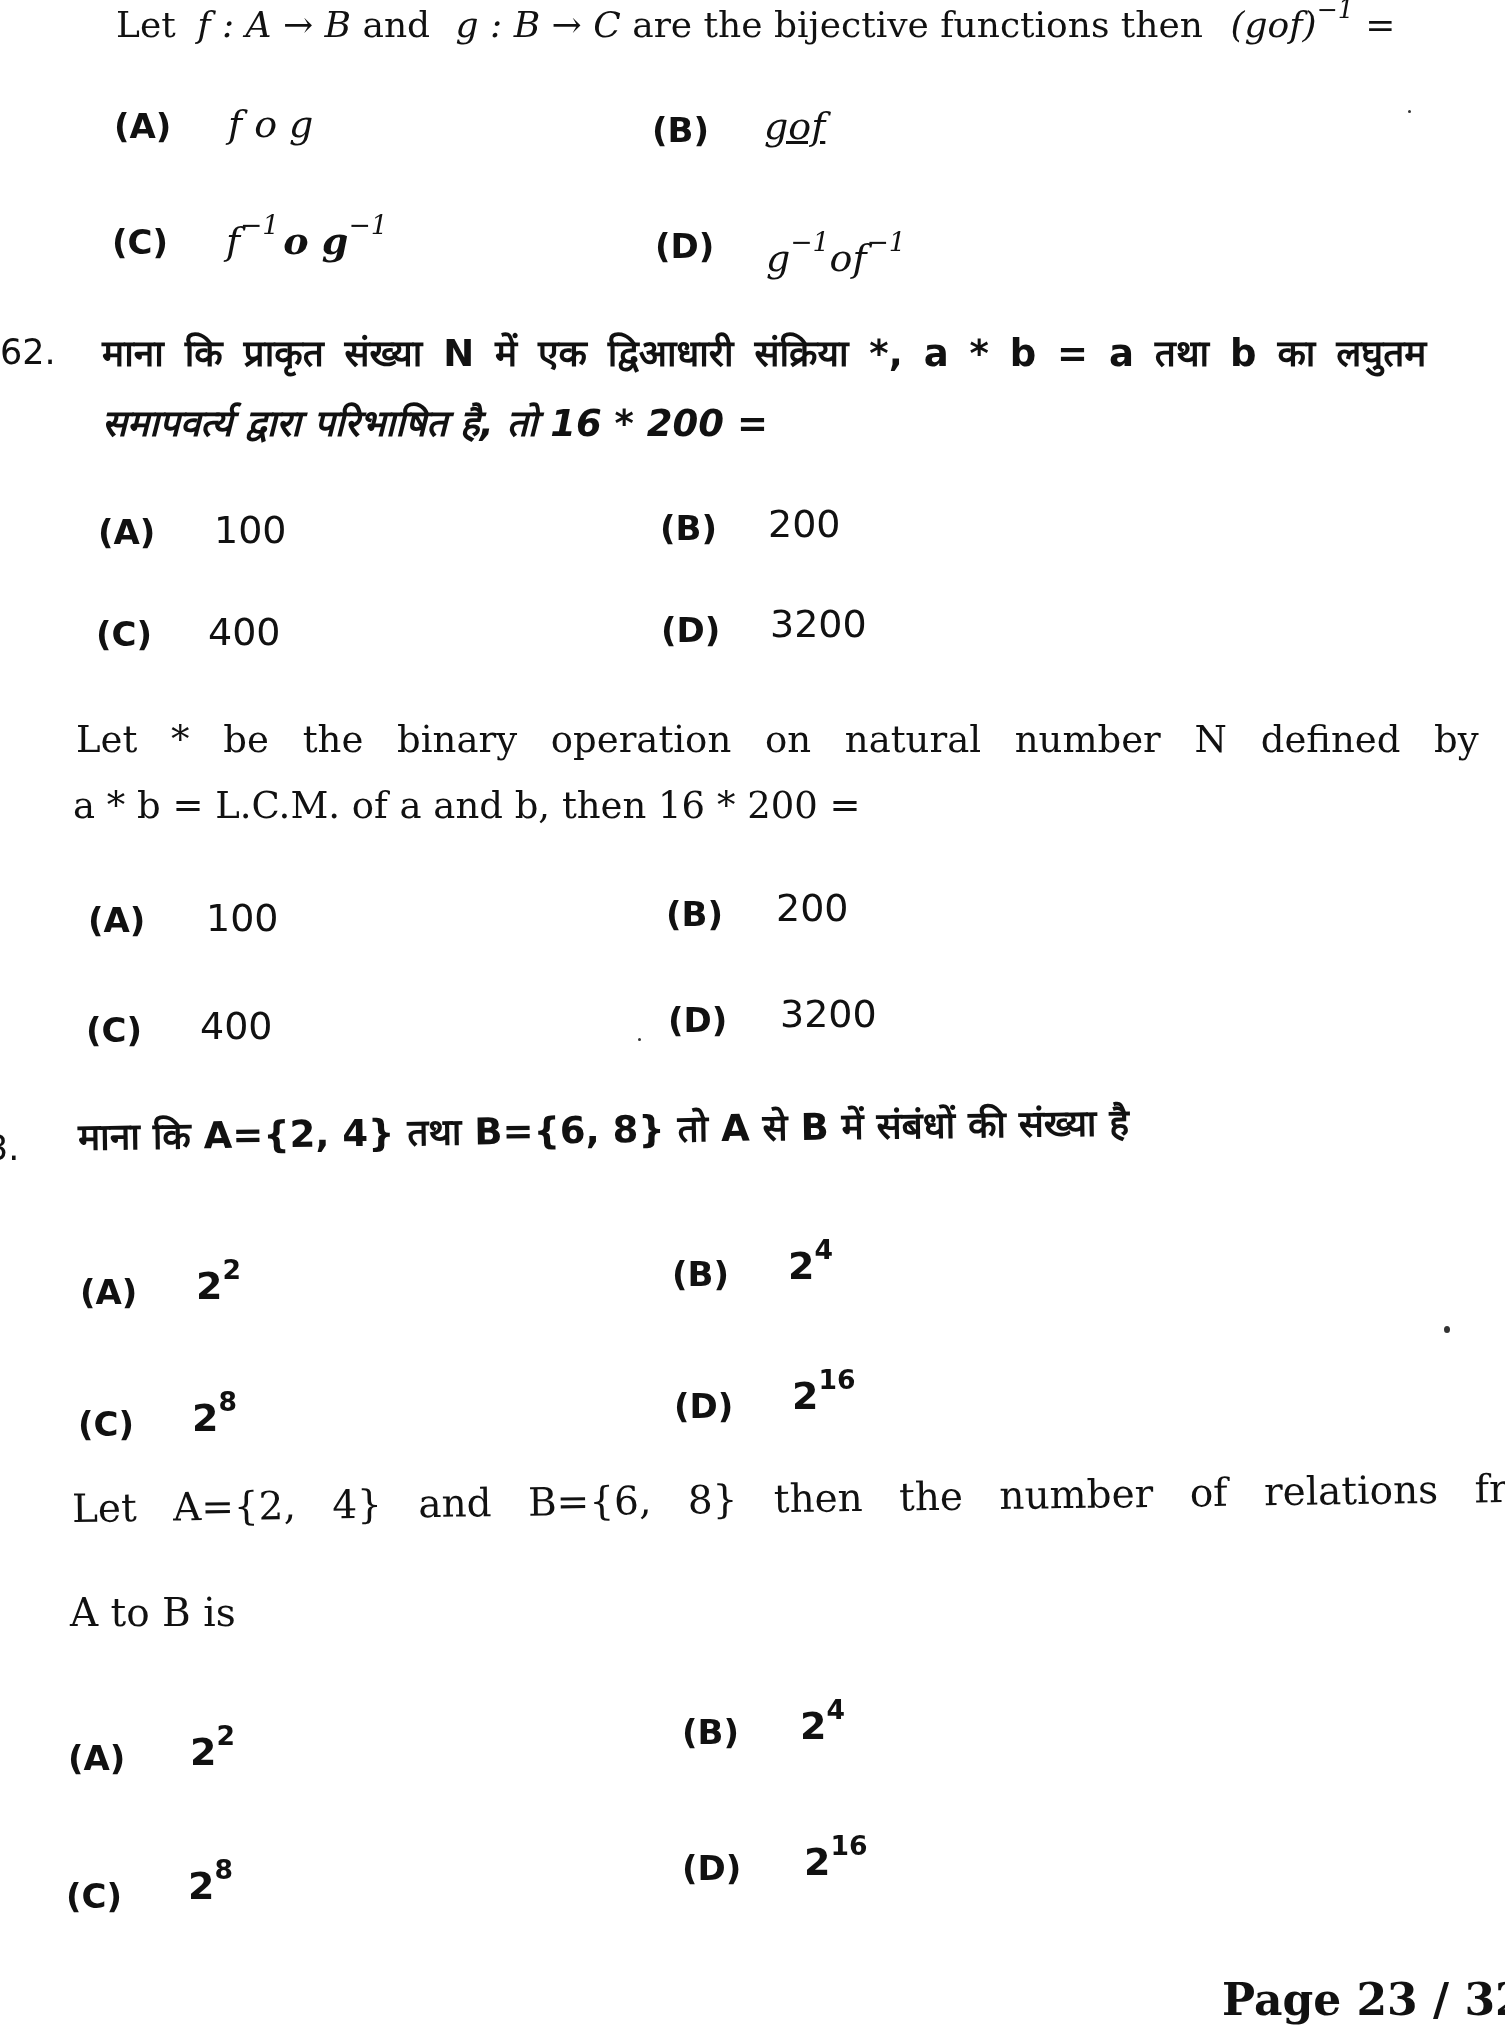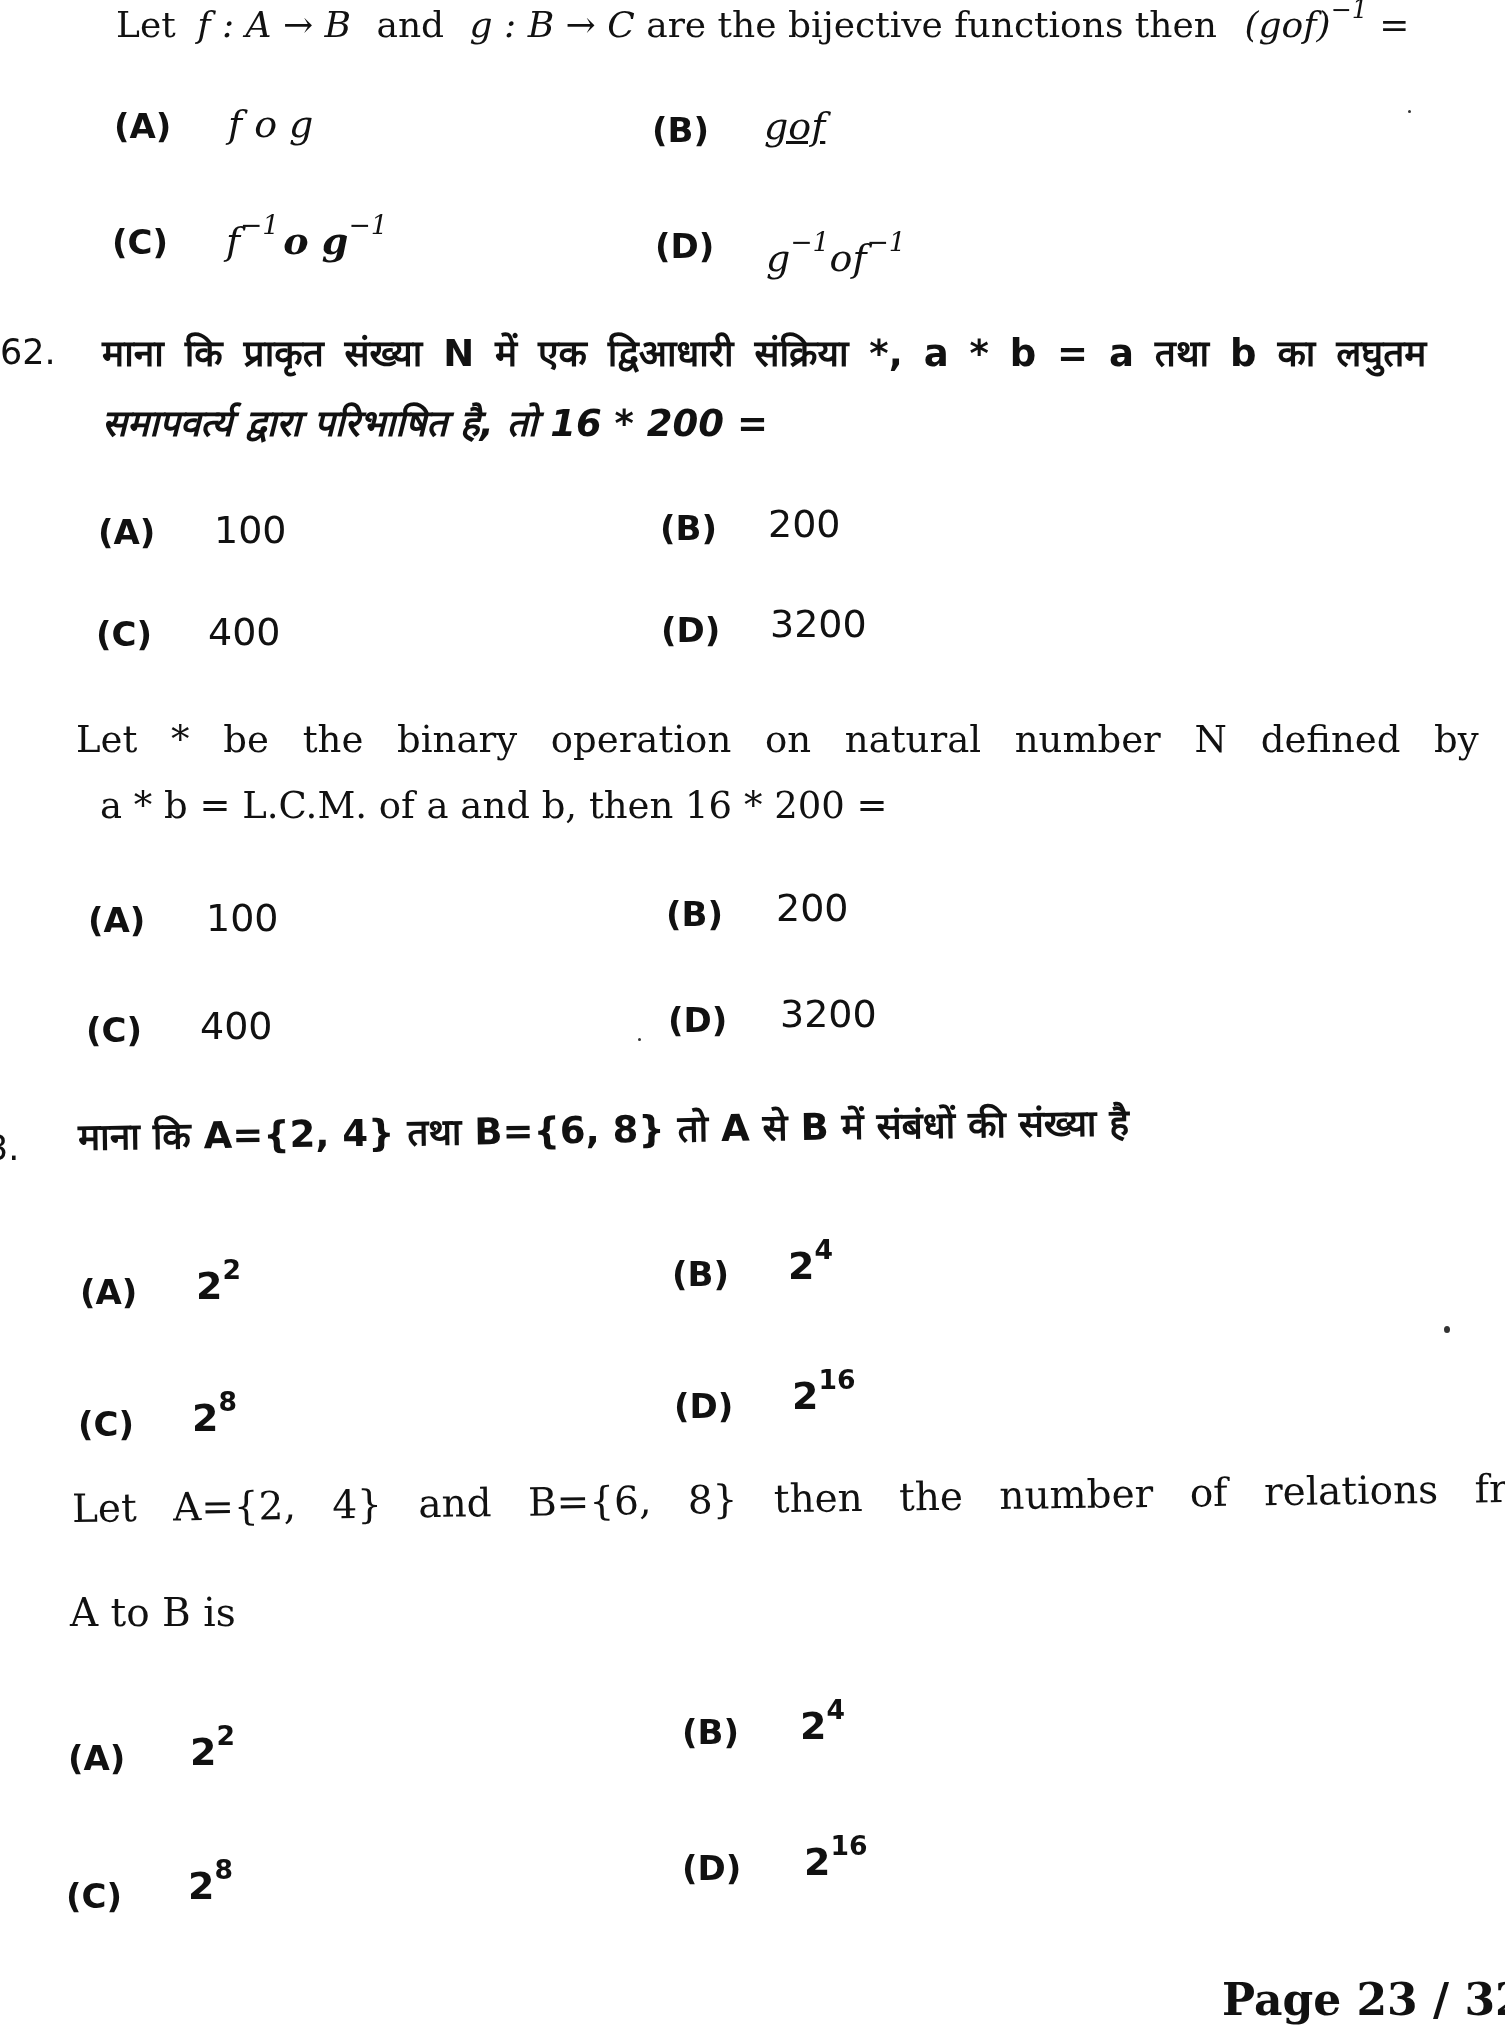--- a/index.html
+++ b/index.html
@@ -20,21 +20,21 @@
     sup { font-size: 0.7em; vertical-align: 0.75em; line-height: 0; }
     .footer { font-family: "DejaVu Serif", serif; font-size: 44px; font-weight: bold; }
     .speck { position: absolute; background: #333; border-radius: 50%; }
   </style>
 </head>
 <body>
 
 <div class="abs stem-en" style="left:116px; top:4px;">
   <span>Let</span>
   <span class="math" style="margin-left:10px;">f : A → B</span>
-  <span style="margin-left:14px;text-align:right;">and</span>
+  <span style="margin-left:0;text-align:right;">and</span>
   <span class="math" style="margin-left:14px;">g : B → C</span>
   <span>are the bijective functions then</span>
   <span class="math" style="margin-left:16px;"><span>(gof)</span><sup>−1</sup></span>
   <span>=</span>
 </div>
 
 <div class="abs opt-label" style="left:114px; top:106px;">(A)</div>
 <div class="abs opt-val math" style="left:228px; top:102px;">f o g</div>
 
 <div class="abs opt-label" style="left:652px; top:110px;">(B)</div>
@@ -54,21 +54,21 @@
 <div class="abs opt-val" style="left:214px; top:508px;">100</div>
 <div class="abs opt-label" style="left:660px; top:508px;">(B)</div>
 <div class="abs opt-val" style="left:768px; top:502px;">200</div>
 
 <div class="abs opt-label" style="left:96px; top:614px;">(C)</div>
 <div class="abs opt-val" style="left:208px; top:610px;">400</div>
 <div class="abs opt-label" style="left:661px; top:610px;">(D)</div>
 <div class="abs opt-val" style="left:770px; top:602px;">3200</div>
 
 <div class="abs stem-en stem-en-wide" style="left:76px; top:718px; font-size:37px;">Let * be the binary operation on natural number N defined by</div>
-<div class="abs stem-en" style="left:100px; top:784px; font-size:37px;">a * b = L.C.M. of a and b, then 16 * 200 =</div>
+<div class="abs stem-en" style="left:73px; top:784px; font-size:37px;">a * b = L.C.M. of a and b, then 16 * 200 =</div>
 
 <div class="abs opt-label" style="left:88px; top:900px;">(A)</div>
 <div class="abs opt-val" style="left:206px; top:896px;">100</div>
 <div class="abs opt-label" style="left:666px; top:894px;">(B)</div>
 <div class="abs opt-val" style="left:776px; top:886px;">200</div>
 
 <div class="abs opt-label" style="left:86px; top:1010px;">(C)</div>
 <div class="abs opt-val" style="left:200px; top:1004px;">400</div>
 <div class="abs opt-label" style="left:668px; top:1000px;">(D)</div>
 <div class="abs opt-val" style="left:780px; top:992px;">3200</div>

